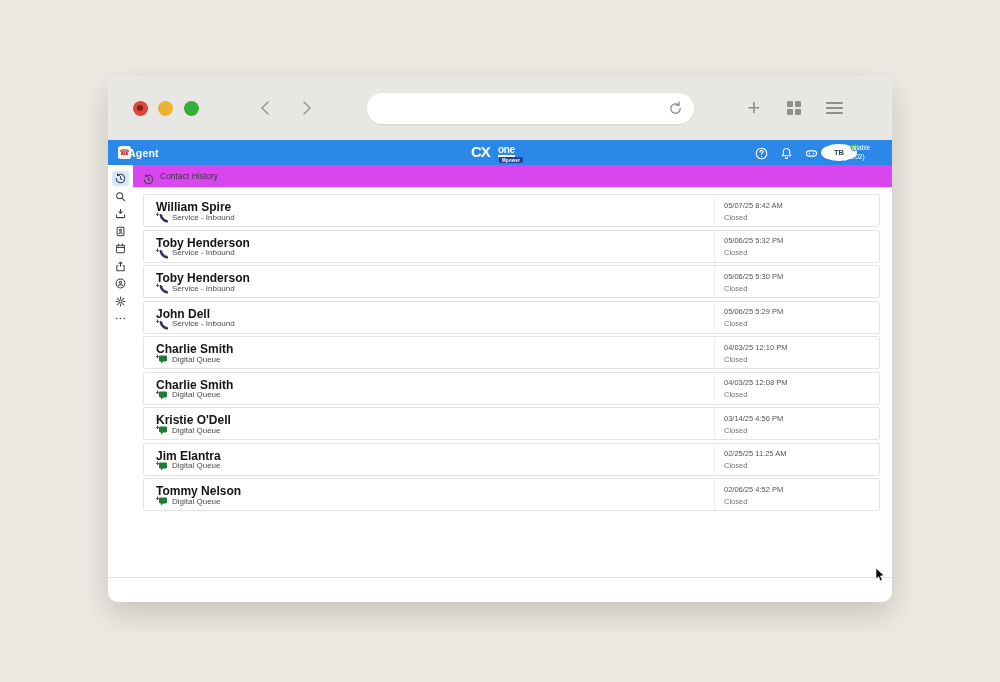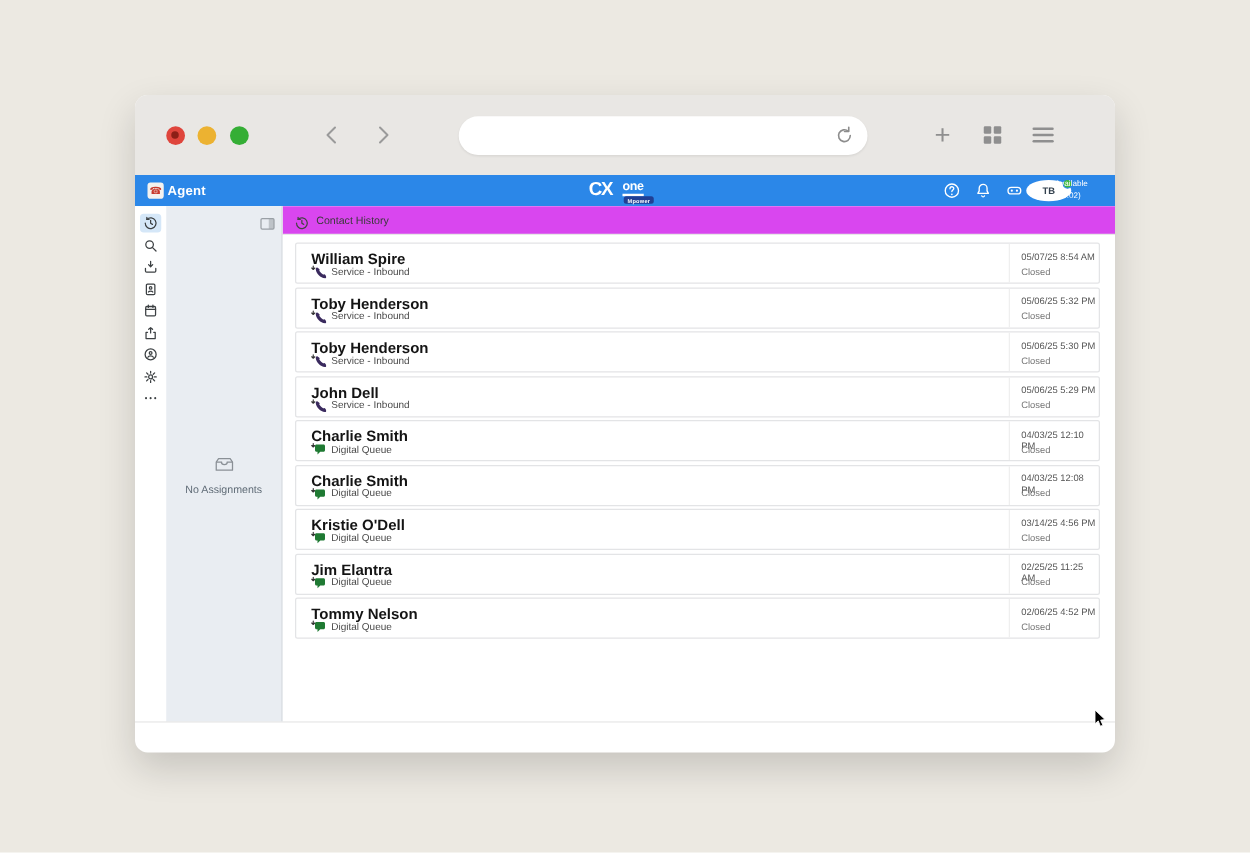--- a/index.html
+++ b/index.html
@@ -41,21 +41,21 @@
   .tb-grid .g i{width:6px;height:6px;background:#8f8f8f;border-radius:1px;}
   .tb-menu{left:714px;}
   .tb-menu .bars{width:17px;}
   .tb-menu .bars i{display:block;height:2px;background:#8f8f8f;margin:3px 0;border-radius:1px;}
   
   .appbar{position:absolute;top:64px;left:0;right:0;height:25px;background:#2b87e8;display:flex;align-items:center;}
   .appbar .appicon{
     position:absolute;left:10px;top:6px;width:13px;height:13px;background:#f4f2ef;border-radius:2.5px;
     display:flex;align-items:center;justify-content:center;font-size:8px;color:#c83a2e;line-height:1;
   }
-  .appbar .appname{position:absolute;left:26px;color:#fff;font-size:10.5px;font-weight:bold;letter-spacing:.2px;text-align:center;}
+  .appbar .appname{position:absolute;left:20px;color:#fff;font-size:10.5px;font-weight:bold;letter-spacing:.2px;text-align:center;}
   .logo{position:absolute;left:50%;top:3px;transform:translateX(-50%);color:#fff;width:58px;height:20px;}
   .logo .cx{position:absolute;left:0;top:0;font-size:15px;font-weight:bold;letter-spacing:-1px;line-height:1.2;}
   .logo .one{position:absolute;left:27px;top:1px;font-size:10px;font-weight:bold;letter-spacing:-.3px;border-bottom:2.5px solid #fff;padding-bottom:0;line-height:1.1;}
   .logo .badge{position:absolute;left:28px;top:14px;font-size:4.5px;background:#203f94;color:#fff;border-radius:2px;padding:.5px 3px;font-weight:bold;letter-spacing:.2px;}
   .hicon{position:absolute;top:6px;width:13px;height:13px;color:#fff;cursor:pointer;}
   .h-help{left:647px;}
   .h-bell{left:672px;}
   .h-device{left:697px;}
   .avatar{position:absolute;left:713px;top:3.5px;width:36px;height:17px;background:#fff;border-radius:50%;
     display:flex;align-items:center;justify-content:center;font-size:7.5px;font-weight:bold;color:#33404d;}
@@ -232,37 +232,20 @@
         </div>
         <div class="rail-item">
           <svg viewBox="0 0 12 12" width="11" height="11">
             <circle cx="2" cy="6" r=".9" fill="currentColor"></circle>
             <circle cx="6" cy="6" r=".9" fill="currentColor"></circle>
             <circle cx="10" cy="6" r=".9" fill="currentColor"></circle>
           </svg>
         </div>
       </div>
 
-    <div class="panel">
-      <span class="collapse">
-        <svg viewBox="0 0 12 10" width="12" height="10">
-            <rect x=".8" y=".8" width="10.4" height="8.4" rx="1" fill="none" stroke="currentColor" stroke-width="1"></rect>
-            <rect x="7" y=".8" width="4.2" height="8.4" fill="currentColor" opacity=".55"></rect>
-          </svg>
-      </span>
-      <div class="empty-wrap">
-        <div class="ebox">
-          <svg viewBox="0 0 18 14" width="17" height="13">
-              <path d="M2 5l2-3h10l2 3v7H2z" fill="none" stroke="currentColor" stroke-width="1.1" stroke-linejoin="round"></path>
-              <path d="M2 5h4.5c0 1.4 1.1 2.2 2.5 2.2S11.5 6.4 11.5 5H16" fill="none" stroke="currentColor" stroke-width="1.1"></path>
-            </svg>
-        </div>
-        <div class="elabel">No Assignments</div>
-      </div>
-    </div>
 
     <div class="main">
       <div class="ch-header">
         <span class="hico">
           <svg viewBox="0 0 12 12" width="11" height="11">
               <path d="M2.7 2.7A4.7 4.7 0 1 1 1.3 6" fill="none" stroke="currentColor" stroke-width="1.1" stroke-linecap="round"></path>
               <path d="M2.7.9v1.9h1.9" fill="none" stroke="currentColor" stroke-width="1.1" stroke-linecap="round" stroke-linejoin="round"></path>
               <path d="M6 3.7v2.4l1.6 1" fill="none" stroke="currentColor" stroke-width="1.1" stroke-linecap="round"></path>
             </svg>
         </span>
@@ -272,21 +255,21 @@
   <div class="row">
     <span class="nm">William Spire</span>
     <span class="ln2">
       <span class="cic"><svg viewBox="0 0 13 11" width="13" height="11">
        <path d="M2.6.8v2.6M1.4 2.4l1.2 1.2 1.2-1.2" fill="none" stroke="#333" stroke-width=".9" stroke-linecap="round" stroke-linejoin="round"></path>
        <path d="M4.6 3.3c-.1-.9.7-1.6 1.5-1.1l1.1.7c.6.4.7 1.1.2 1.6.9 1.3 2 2.4 3.3 3.3.5-.5 1.2-.4 1.6.2l.7 1.1c.5.8-.2 1.6-1.1 1.5C8.4 10.2 5 6.8 4.6 3.3Z" fill="#3a2a5e"></path>
      </svg></span>
       <span>Service - Inbound</span>
     </span>
     <span class="vdiv"></span>
-    <span class="dt">05/07/25 8:54 AM</span>
+    <span class="dt">05/07/25 8:42 AM</span>
     <span class="st">Closed</span>
   </div>
 
   <div class="row">
     <span class="nm">Toby Henderson</span>
     <span class="ln2">
       <span class="cic"><svg viewBox="0 0 13 11" width="13" height="11">
        <path d="M2.6.8v2.6M1.4 2.4l1.2 1.2 1.2-1.2" fill="none" stroke="#333" stroke-width=".9" stroke-linecap="round" stroke-linejoin="round"></path>
        <path d="M4.6 3.3c-.1-.9.7-1.6 1.5-1.1l1.1.7c.6.4.7 1.1.2 1.6.9 1.3 2 2.4 3.3 3.3.5-.5 1.2-.4 1.6.2l.7 1.1c.5.8-.2 1.6-1.1 1.5C8.4 10.2 5 6.8 4.6 3.3Z" fill="#3a2a5e"></path>
      </svg></span>

